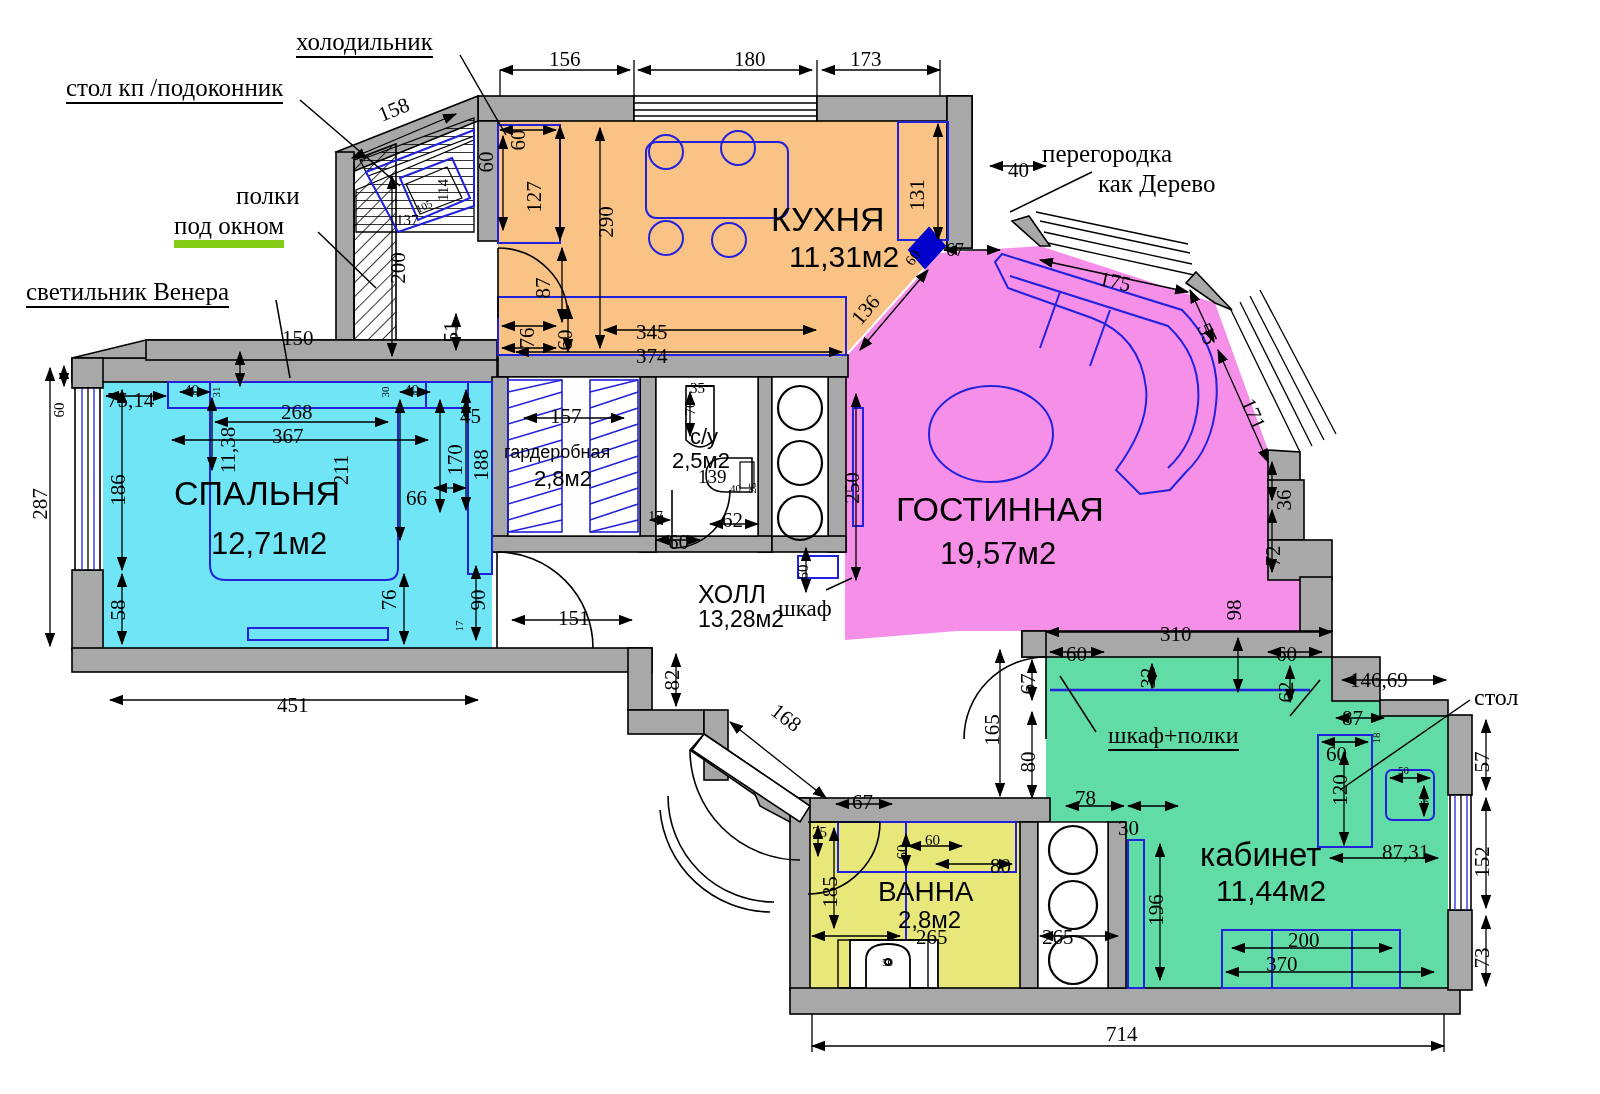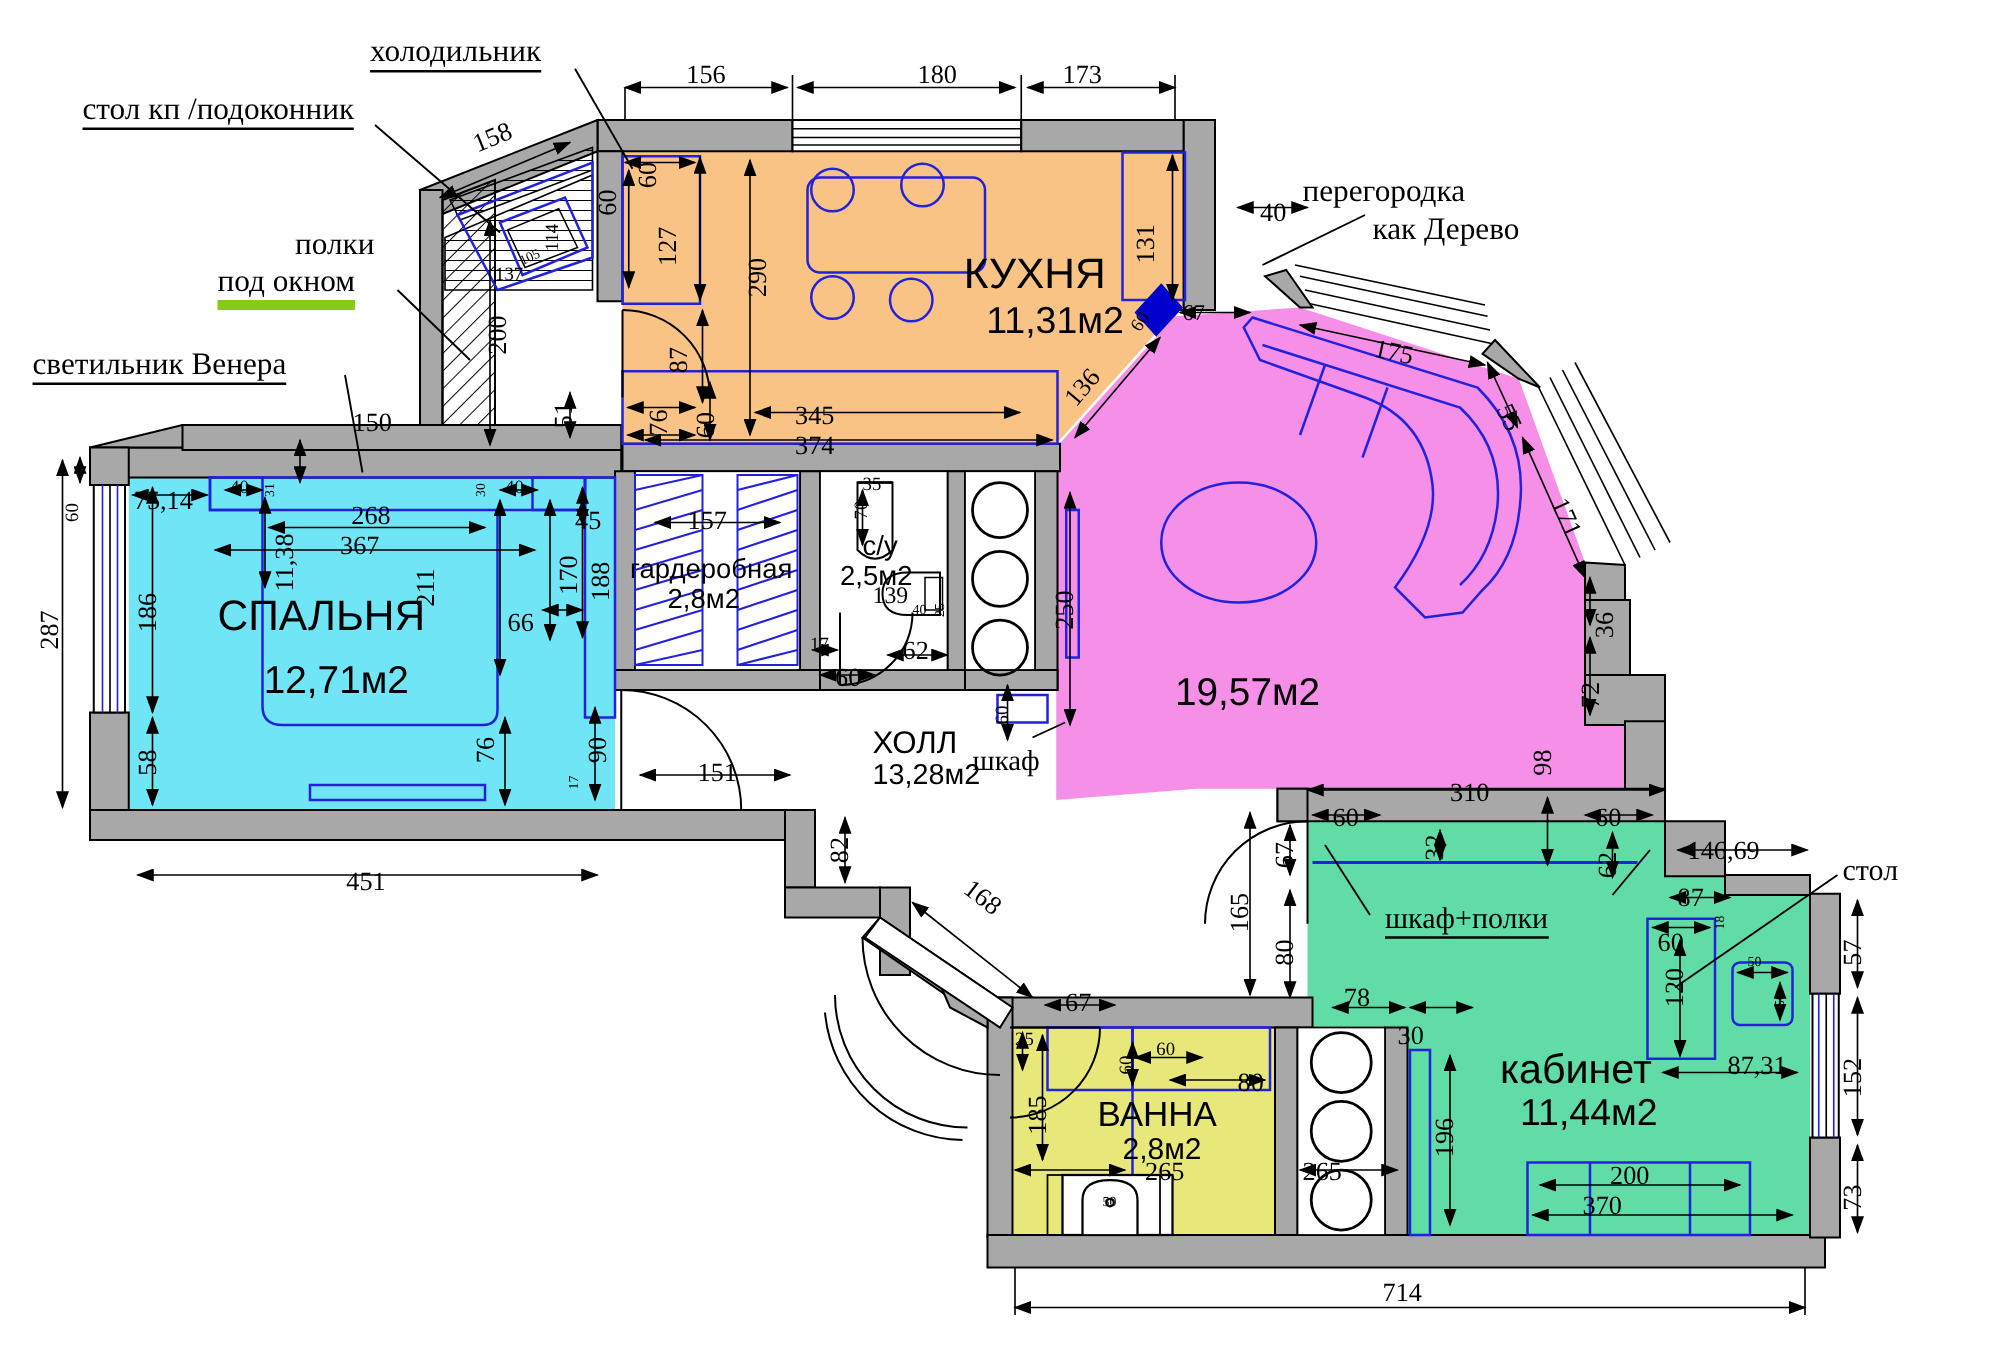--- a/index.html
+++ b/index.html
@@ -432,29 +432,30 @@
 <div class="lbl ann" style="left:778px;top:596px;font-size:23px;"><span>шкаф</span></div>
 <div class="lbl ann" style="left:1108px;top:722px;font-size:24px;"><u>шкаф+полки</u></div>
 <div class="lbl ann" style="left:1474px;top:684px;font-size:24px;"><span>стол</span></div>
 
 <div class="lbl room-name" style="left:771px;top:200px;font-size:34px;"><span>КУХНЯ</span></div>
 <div class="lbl room-name" style="left:789px;top:240px;font-size:30px;"><span>11,31м2</span></div>
 
 <div class="lbl room-name" style="left:174px;top:474px;font-size:34px;"><span>СПАЛЬНЯ</span></div>
 <div class="lbl room-name" style="left:211px;top:526px;font-size:31px;"><span>12,71м2</span></div>
 
+<div class="lbl room-name" style="left:896px;top:490px;font-size:34px;"><span>ГОСТИННАЯ</span></div>
 <div class="lbl room-name" style="left:940px;top:536px;font-size:31px;"><span>19,57м2</span></div>
 
 <div class="lbl room-name" style="left:1200px;top:836px;font-size:33px;"><span>кабинет</span></div>
 <div class="lbl room-name" style="left:1216px;top:874px;font-size:30px;"><span>11,44м2</span></div>
 
 <div class="lbl room-name" style="left:878px;top:876px;font-size:28px;"><span>ВАННА</span></div>
 <div class="lbl room-name" style="left:898px;top:906px;font-size:24px;"><span>2,8м2</span></div>
 
-<div class="lbl room-name" style="left:504px;top:442px;font-size:22px;"><span>гардеробная</span></div>
+<div class="lbl room-name" style="left:504px;top:442px;font-size:18px;"><span>гардеробная</span></div>
 <div class="lbl room-name" style="left:534px;top:466px;font-size:22px;"><span>2,8м2</span></div>
 
 <div class="lbl room-name" style="left:690px;top:424px;font-size:22px;"><span>с/у</span></div>
 <div class="lbl room-name" style="left:672px;top:448px;font-size:22px;"><span>2,5м2</span></div>
 
 <div class="lbl room-name" style="left:698px;top:580px;font-size:25px;"><span>ХОЛЛ</span></div>
 <div class="lbl room-name" style="left:682px;top:606px;font-size:23px;margin-left:16px;"><span>13,28м2</span></div>
 
 <div class="lbl dim" style="left:549px;top:47px;"><span>156</span></div>
 <div class="lbl dim" style="left:734px;top:47px;"><span>180</span></div>

